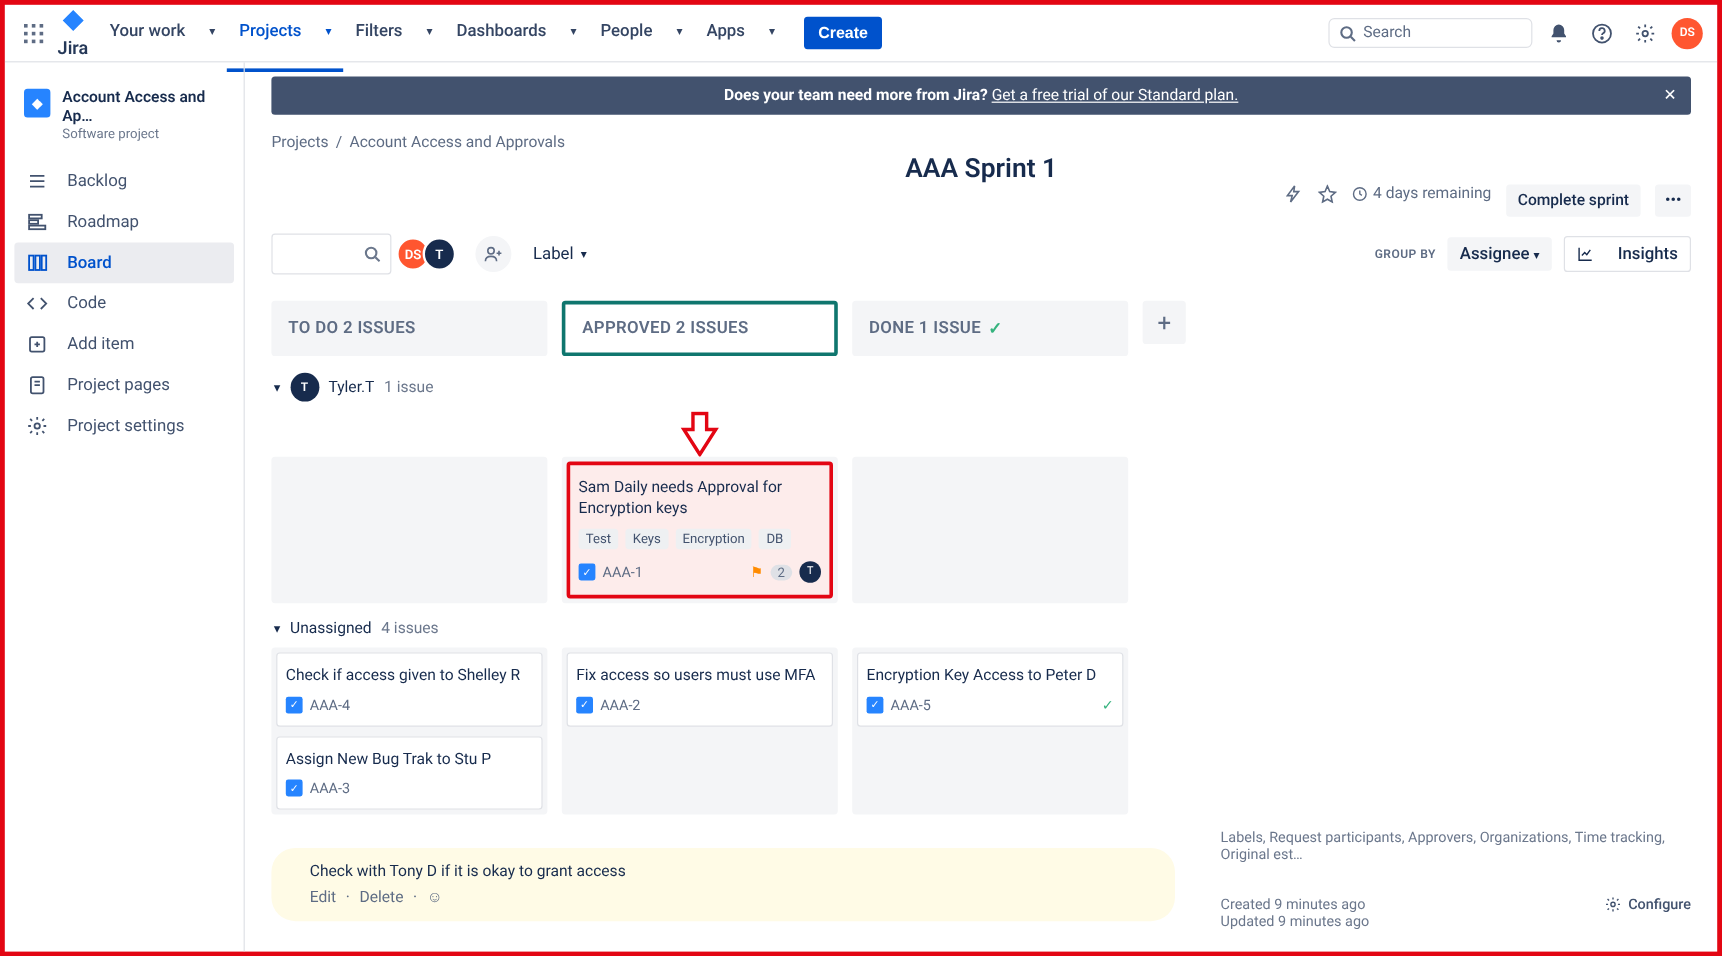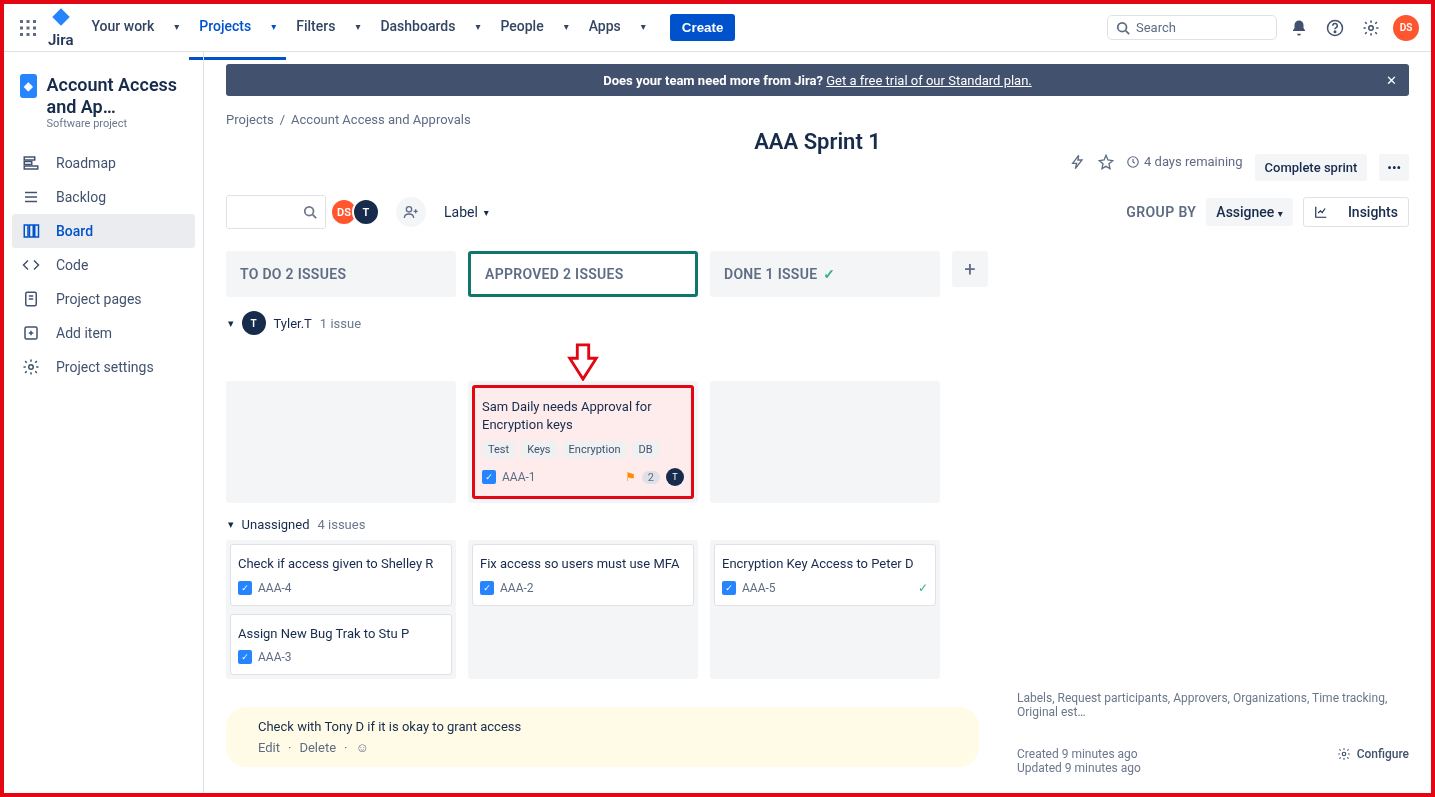--- a/index.html
+++ b/index.html
@@ -27,21 +27,21 @@
   .search-box{display:flex;align-items:center;border:1px solid var(--border);border-radius:5px;padding:4px 8px;width:170px;color:var(--text-subtle);gap:6px;font-size:13px;}
   .icon-btn{width:28px;height:28px;border-radius:50%;display:flex;align-items:center;justify-content:center;color:#42526e;cursor:pointer;}
   .avatar{width:26px;height:26px;border-radius:50%;display:flex;align-items:center;justify-content:center;color:#fff;font-size:10px;font-weight:600;}
   .avatar.ds{background:#ff5630;}
   .avatar.t{background:#172b4d;}
   
   .shell{display:flex;height:calc(100vh - 56px);}
   .sidebar{width:200px;border-right:1px solid var(--border);padding:18px 8px;display:flex;flex-direction:column;gap:2px;flex-shrink:0;}
   .proj-head{display:flex;align-items:flex-start;gap:10px;padding:4px 8px 14px 8px;}
   .proj-avatar{width:24px;height:24px;border-radius:3px;background:#2684ff;display:flex;align-items:center;justify-content:center;color:#fff;font-size:12px;}
-  .proj-name{font-weight:600;font-size:18px;line-height:1.2;}
+  .proj-name{font-weight:600;font-size:13px;line-height:1.2;}
   .proj-type{font-size:11px;color:var(--text-muted);}
   .side-item{display:flex;align-items:center;gap:14px;padding:8px 10px;border-radius:3px;color:#42526e;cursor:pointer;font-size:14px;}
   .side-item.active{background:var(--hover);color:var(--jira-blue);font-weight:500;}
   .side-icon{width:20px;text-align:center;font-size:15px;}
   .main{flex:1;overflow:auto;padding:0 22px 20px 22px;}
   .banner{background:var(--banner);color:#fff;height:32px;display:flex;align-items:center;justify-content:center;font-size:13px;margin-top:12px;border-radius:3px;position:relative;}
   .banner a{color:#fff;text-decoration:underline;}
   .banner-close{position:absolute;right:12px;cursor:pointer;}
   .crumbs{margin-top:16px;font-size:13px;color:var(--text-subtle);display:flex;gap:6px;}
   .crumbs span{cursor:pointer;}
@@ -50,21 +50,21 @@
   .title-actions{margin-left:auto;display:flex;align-items:flex-start;gap:12px;color:var(--text-subtle);font-size:13px;}
   .pill-btn{background:var(--bg-grey);border-radius:3px;padding:6px 10px;color:var(--text);font-weight:500;cursor:pointer;}
   .dot-btn{padding:6px 8px;}
   .filters-row{display:flex;align-items:center;gap:10px;margin-top:14px;}
   .mini-search{border:1px solid var(--border);border-radius:3px;height:34px;width:100px;display:flex;align-items:center;justify-content:flex-end;padding-right:8px;color:var(--text-subtle);}
   .avatars{display:flex;}
   .avatars .avatar{width:28px;height:28px;margin-left:-6px;border:2px solid #fff;font-size:11px;}
   .add-ppl{width:30px;height:30px;border-radius:50%;background:var(--bg-grey);display:flex;align-items:center;justify-content:center;color:var(--text-subtle);cursor:pointer;margin-left:6px;}
   .label-filter{display:flex;align-items:center;gap:6px;color:var(--text);cursor:pointer;padding:4px 8px;}
   .filters-right{margin-left:auto;display:flex;align-items:center;gap:10px;}
-  .groupby-label{font-size:14px;color:var(--text-subtle);letter-spacing:.4px;font-weight:600;}
+  .groupby-label{font-size:10px;color:var(--text-subtle);letter-spacing:.4px;font-weight:600;}
   
   .board{margin-top:22px;}
   .col-head-row{display:flex;gap:12px;}
   .col-head{flex:0 0 230px;background:var(--bg-grey);border-radius:3px;padding:12px 14px;font-size:14px;font-weight:600;color:var(--text-subtle);letter-spacing:.3px;display:flex;align-items:center;gap:6px;}
   .col-head.highlight{border:3px solid #0f766e;background:#fff;}
   .done-check{color:#36b37e;}
   .add-col{width:36px;height:36px;background:var(--bg-grey);border-radius:3px;display:flex;align-items:center;justify-content:center;font-size:20px;color:var(--text-subtle);cursor:pointer;}
   .swimlane-head{display:flex;align-items:center;gap:8px;margin:14px 0 8px 2px;font-size:13px;color:var(--text);}
   .swimlane-head .avatar{width:24px;height:24px;}
   .issue-count{color:var(--text-muted);}
@@ -183,37 +183,37 @@
       <div class="proj-avatar">◆</div>
       <div>
         <div class="proj-name">Account Access and Ap…</div>
         <div class="proj-type">Software project</div>
       </div>
     </div>
     <div id="sidebar-items">
         <div class="side-item">
           <span class="side-icon">
             <svg width="18" height="18" viewBox="0 0 24 24" fill="none" stroke="currentColor" stroke-width="2">
+              <line x1="4" y1="6" x2="20" y2="6"></line>
+              <line x1="4" y1="12" x2="20" y2="12"></line>
+              <line x1="4" y1="18" x2="20" y2="18"></line>
+            </svg>
+          </span>
+          <span>Backlog</span>
+        </div>
+        <div class="side-item">
+          <span class="side-icon">
+            <svg width="18" height="18" viewBox="0 0 24 24" fill="none" stroke="currentColor" stroke-width="2">
               <rect x="3" y="4" width="14" height="4"></rect>
               <rect x="3" y="10" width="10" height="4"></rect>
               <rect x="3" y="16" width="18" height="4"></rect>
             </svg>
           </span>
           <span>Roadmap</span>
         </div>
-        <div class="side-item">
-          <span class="side-icon">
-            <svg width="18" height="18" viewBox="0 0 24 24" fill="none" stroke="currentColor" stroke-width="2">
-              <line x1="4" y1="6" x2="20" y2="6"></line>
-              <line x1="4" y1="12" x2="20" y2="12"></line>
-              <line x1="4" y1="18" x2="20" y2="18"></line>
-            </svg>
-          </span>
-          <span>Backlog</span>
-        </div>
         <div class="side-item active">
           <span class="side-icon">
             <svg width="18" height="18" viewBox="0 0 24 24" fill="none" stroke="currentColor" stroke-width="2">
               <rect x="3" y="4" width="5" height="16"></rect>
               <rect x="10" y="4" width="5" height="16"></rect>
               <rect x="17" y="4" width="5" height="16"></rect>
             </svg>
           </span>
           <span>Board</span>
         </div>
@@ -221,36 +221,36 @@
           <span class="side-icon">
             <svg width="18" height="18" viewBox="0 0 24 24" fill="none" stroke="currentColor" stroke-width="2">
               <path d="M8 6l-6 6 6 6M16 6l6 6-6 6"></path>
             </svg>
           </span>
           <span>Code</span>
         </div>
         <div class="side-item">
           <span class="side-icon">
             <svg width="18" height="18" viewBox="0 0 24 24" fill="none" stroke="currentColor" stroke-width="2">
+              <rect x="4" y="4" width="16" height="16" rx="2"></rect>
+              <line x1="12" y1="9" x2="12" y2="15"></line>
+              <line x1="9" y1="12" x2="15" y2="12"></line>
+            </svg>
+          </span>
+          <span>Add item</span>
+        </div>
+        <div class="side-item">
+          <span class="side-icon">
+            <svg width="18" height="18" viewBox="0 0 24 24" fill="none" stroke="currentColor" stroke-width="2">
               <rect x="5" y="3" width="14" height="18" rx="2"></rect>
               <line x1="9" y1="8" x2="15" y2="8"></line>
               <line x1="9" y1="12" x2="15" y2="12"></line>
             </svg>
           </span>
           <span>Project pages</span>
-        </div>
-        <div class="side-item">
-          <span class="side-icon">
-            <svg width="18" height="18" viewBox="0 0 24 24" fill="none" stroke="currentColor" stroke-width="2">
-              <rect x="4" y="4" width="16" height="16" rx="2"></rect>
-              <line x1="12" y1="9" x2="12" y2="15"></line>
-              <line x1="9" y1="12" x2="15" y2="12"></line>
-            </svg>
-          </span>
-          <span>Add item</span>
         </div>
         <div class="side-item">
           <span class="side-icon">
             <svg width="18" height="18" viewBox="0 0 24 24" fill="none" stroke="currentColor" stroke-width="2">
               <circle cx="12" cy="12" r="3"></circle>
               <path d="M12 2v3M12 19v3M4.2 4.2l2.1 2.1M17.7 17.7l2.1 2.1M2 12h3M19 12h3M4.2 19.8l2.1-2.1M17.7 6.3l2.1-2.1"></path>
             </svg>
           </span>
           <span>Project settings</span>
         </div>

